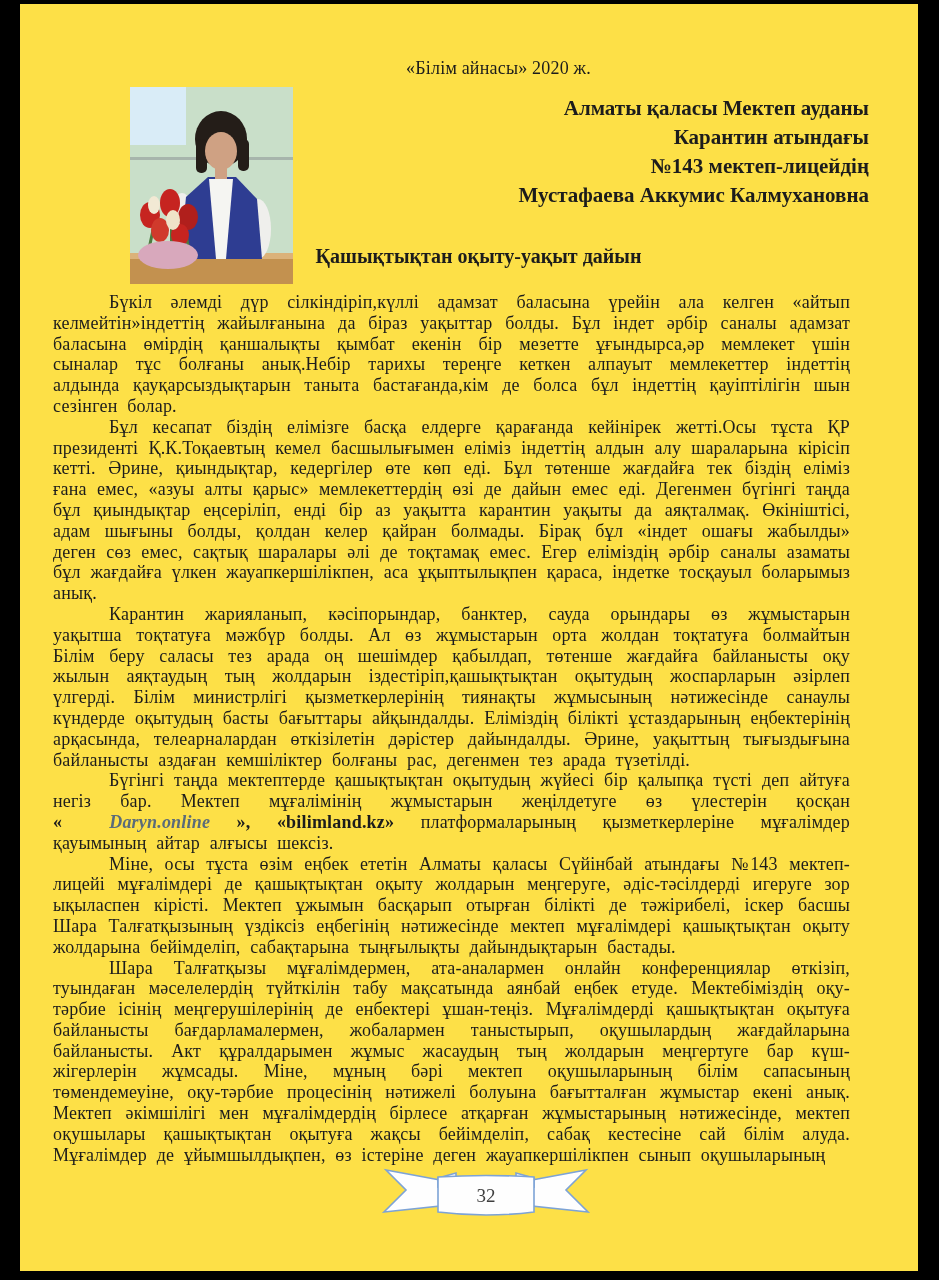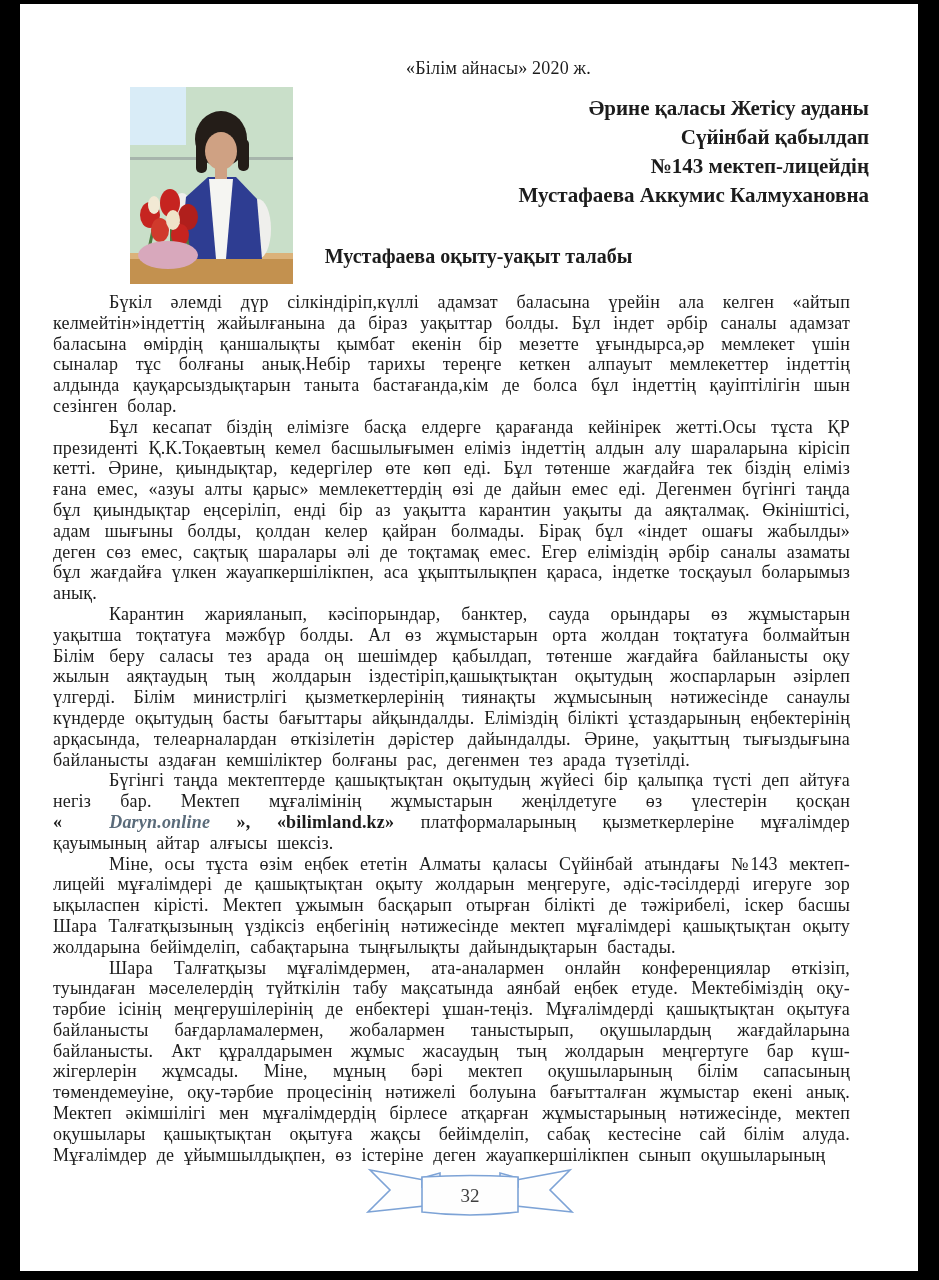--- a/index.html
+++ b/index.html
@@ -5,21 +5,21 @@
   html,body{margin:0;padding:0;}
   body{
     width:939px;height:1280px;position:relative;
     background:#000;
     font-family:"Liberation Serif","DejaVu Serif",serif;
     color:var(--ink,#1c1c1c);
     overflow:hidden;
   }
   .page{
     position:absolute;left:20px;top:4px;right:21px;bottom:9px;
-    background:#ffffff;
+    background:#fde047;
   }
   .masthead{
     position:absolute;top:54px;left:45px;width:797px;
     text-align:center;font-size:18px;
     transform:translateX(35px);
     letter-spacing:.2px;
   }
   .photo{
     position:absolute;left:110px;top:83px;width:163px;height:197px;
     overflow:hidden;background:#c9dfc9;
@@ -37,21 +37,21 @@
   .article-body{
     position:absolute;top:288px;left:33px;width:797px;
     font-size:18px;line-height:20.8px;
     text-align:justify;
     letter-spacing:.2px;word-spacing:5px;
   }
   .article-body p{margin:0;text-indent:56px;}
   .daryn{font-style:italic;color:var(--daryn,#5a6b7a);margin-left:47px;}
   .bold{font-weight:bold;}
   .ribbon{
-    position:absolute;left:340px;top:1164px;width:220px;height:52px;text-align:right;
+    position:absolute;left:356px;top:1164px;width:220px;height:52px;text-align:right;
   }
   .ribbon svg{display:block;}
   .ribbon text{
     font-family:"Liberation Serif","DejaVu Serif",serif;
     font-size:19px;fill:#3f3f3f;
   }
 </style>
 </head>
 <body>
 
@@ -85,27 +85,27 @@
         <ellipse cx="30" cy="143" rx="9" ry="12" fill="#d03a2c"></ellipse>
         <ellipse cx="50" cy="148" rx="9" ry="11" fill="#c62420"></ellipse>
         <ellipse cx="43" cy="133" rx="7" ry="10" fill="#efe3c8"></ellipse>
         <ellipse cx="24" cy="118" rx="6" ry="9" fill="#f2e9d4"></ellipse>
         <ellipse cx="38" cy="168" rx="30" ry="14" fill="#d8a8bc"></ellipse>
       </g>
     </svg>
   </div>
 
   <div class="author-block">
-    <div>Әрине қаласы Жетісу ауданы</div>
-    <div>Сүйінбай қабылдап</div>
+    <div>Алматы қаласы Мектеп ауданы</div>
+    <div>Карантин атындағы</div>
     <div>№143 мектеп-лицейдің</div>
     <div>Мустафаева Аккумис Калмухановна</div>
   </div>
 
-  <div class="article-title">Мустафаева оқыту-уақыт талабы</div>
+  <div class="article-title">Қашықтықтан оқыту-уақыт дайын</div>
 
   <div class="article-body">
     <p>Бүкіл әлемді дүр сілкіндіріп,күллі адамзат баласына  үрейін ала келген «айтып келмейтін»індеттің жайылғанына да біраз уақыттар болды. Бұл індет әрбір саналы адамзат баласына өмірдің қаншалықты қымбат екенін бір мезетте ұғындырса,әр мемлекет үшін сыналар тұс болғаны анық.Небір тарихы тереңге кеткен алпауыт мемлекеттер індеттің алдында қауқарсыздықтарын таныта бастағанда,кім де болса бұл індеттің қауіптілігін шын сезінген болар.</p>
     <p>Бұл кесапат біздің елімізге басқа елдерге қарағанда кейінірек жетті.Осы тұста ҚР президенті Қ.К.Тоқаевтың кемел басшылығымен еліміз індеттің алдын алу шараларына кірісіп кетті. Әрине, қиындықтар, кедергілер өте көп еді. Бұл төтенше жағдайға тек біздің еліміз ғана емес, «азуы алты қарыс» мемлекеттердің өзі де дайын емес еді. Дегенмен бүгінгі таңда бұл қиындықтар еңсеріліп, енді бір аз уақытта карантин уақыты да аяқталмақ. Өкініштісі, адам шығыны болды, қолдан келер қайран болмады. Бірақ бұл «індет ошағы жабылды» деген сөз емес, сақтық шаралары әлі де тоқтамақ емес. Егер еліміздің әрбір саналы азаматы бұл жағдайға үлкен жауапкершілікпен, аса ұқыптылықпен қараса, індетке тосқауыл боларымыз анық.</p>
     <p>Карантин жарияланып, кәсіпорындар, банктер, сауда орындары өз жұмыстарын уақытша тоқтатуға мәжбүр болды. Ал өз жұмыстарын орта жолдан тоқтатуға болмайтын Білім беру саласы тез арада оң шешімдер қабылдап, төтенше жағдайға байланысты оқу жылын аяқтаудың тың жолдарын іздестіріп,қашықтықтан оқытудың жоспарларын әзірлеп үлгерді. Білім министрлігі қызметкерлерінің тиянақты жұмысының нәтижесінде санаулы күндерде оқытудың басты бағыттары айқындалды. Еліміздің білікті ұстаздарының еңбектерінің арқасында, телеарналардан өткізілетін дәрістер дайындалды. Әрине, уақыттың тығыздығына байланысты аздаған кемшіліктер болғаны рас, дегенмен тез арада түзетілді.</p>
     <p><span>Бүгінгі таңда мектептерде қашықтықтан оқытудың жүйесі бір қалыпқа түсті деп айтуға негіз бар. Мектеп мұғалімінің жұмыстарын жеңілдетуге өз үлестерін қосқан </span><span class="bold">«</span><span class="daryn bold">Daryn.online</span><span class="bold"> », «bilimland.kz»</span><span> платформаларының қызметкерлеріне мұғалімдер қауымының айтар алғысы шексіз.</span></p>
     <p>Міне, осы тұста өзім еңбек ететін Алматы қаласы Сүйінбай атындағы №143 мектеп-лицейі мұғалімдері де қашықтықтан оқыту жолдарын меңгеруге, әдіс-тәсілдерді игеруге зор ықыласпен кірісті. Мектеп ұжымын басқарып отырған білікті де тәжірибелі, іскер басшы Шара Талғатқызының үздіксіз еңбегінің нәтижесінде мектеп мұғалімдері қашықтықтан оқыту жолдарына бейімделіп, сабақтарына тыңғылықты дайындықтарын бастады.</p>
     <p>Шара Талғатқызы мұғалімдермен, ата-аналармен онлайн конференциялар өткізіп, туындаған мәселелердің түйткілін табу мақсатында аянбай еңбек етуде. Мектебіміздің оқу-тәрбие ісінің меңгерушілерінің де енбектері ұшан-теңіз. Мұғалімдерді қашықтықтан оқытуға байланысты бағдарламалермен, жобалармен таныстырып, оқушылардың жағдайларына байланысты. Акт құралдарымен жұмыс жасаудың тың жолдарын меңгертуге бар күш-жігерлерін жұмсады. Міне, мұның бәрі мектеп оқушыларының білім сапасының төмендемеуіне, оқу-тәрбие процесінің нәтижелі болуына бағытталған жұмыстар екені анық. Мектеп әкімшілігі мен мұғалімдердің бірлесе атқарған жұмыстарының нәтижесінде, мектеп оқушылары қашықтықтан оқытуға жақсы бейімделіп, сабақ кестесіне сай білім алуда. Мұғалімдер де ұйымшылдықпен, өз істеріне деген жауапкершілікпен сынып оқушыларының</p>
   </div>
 

